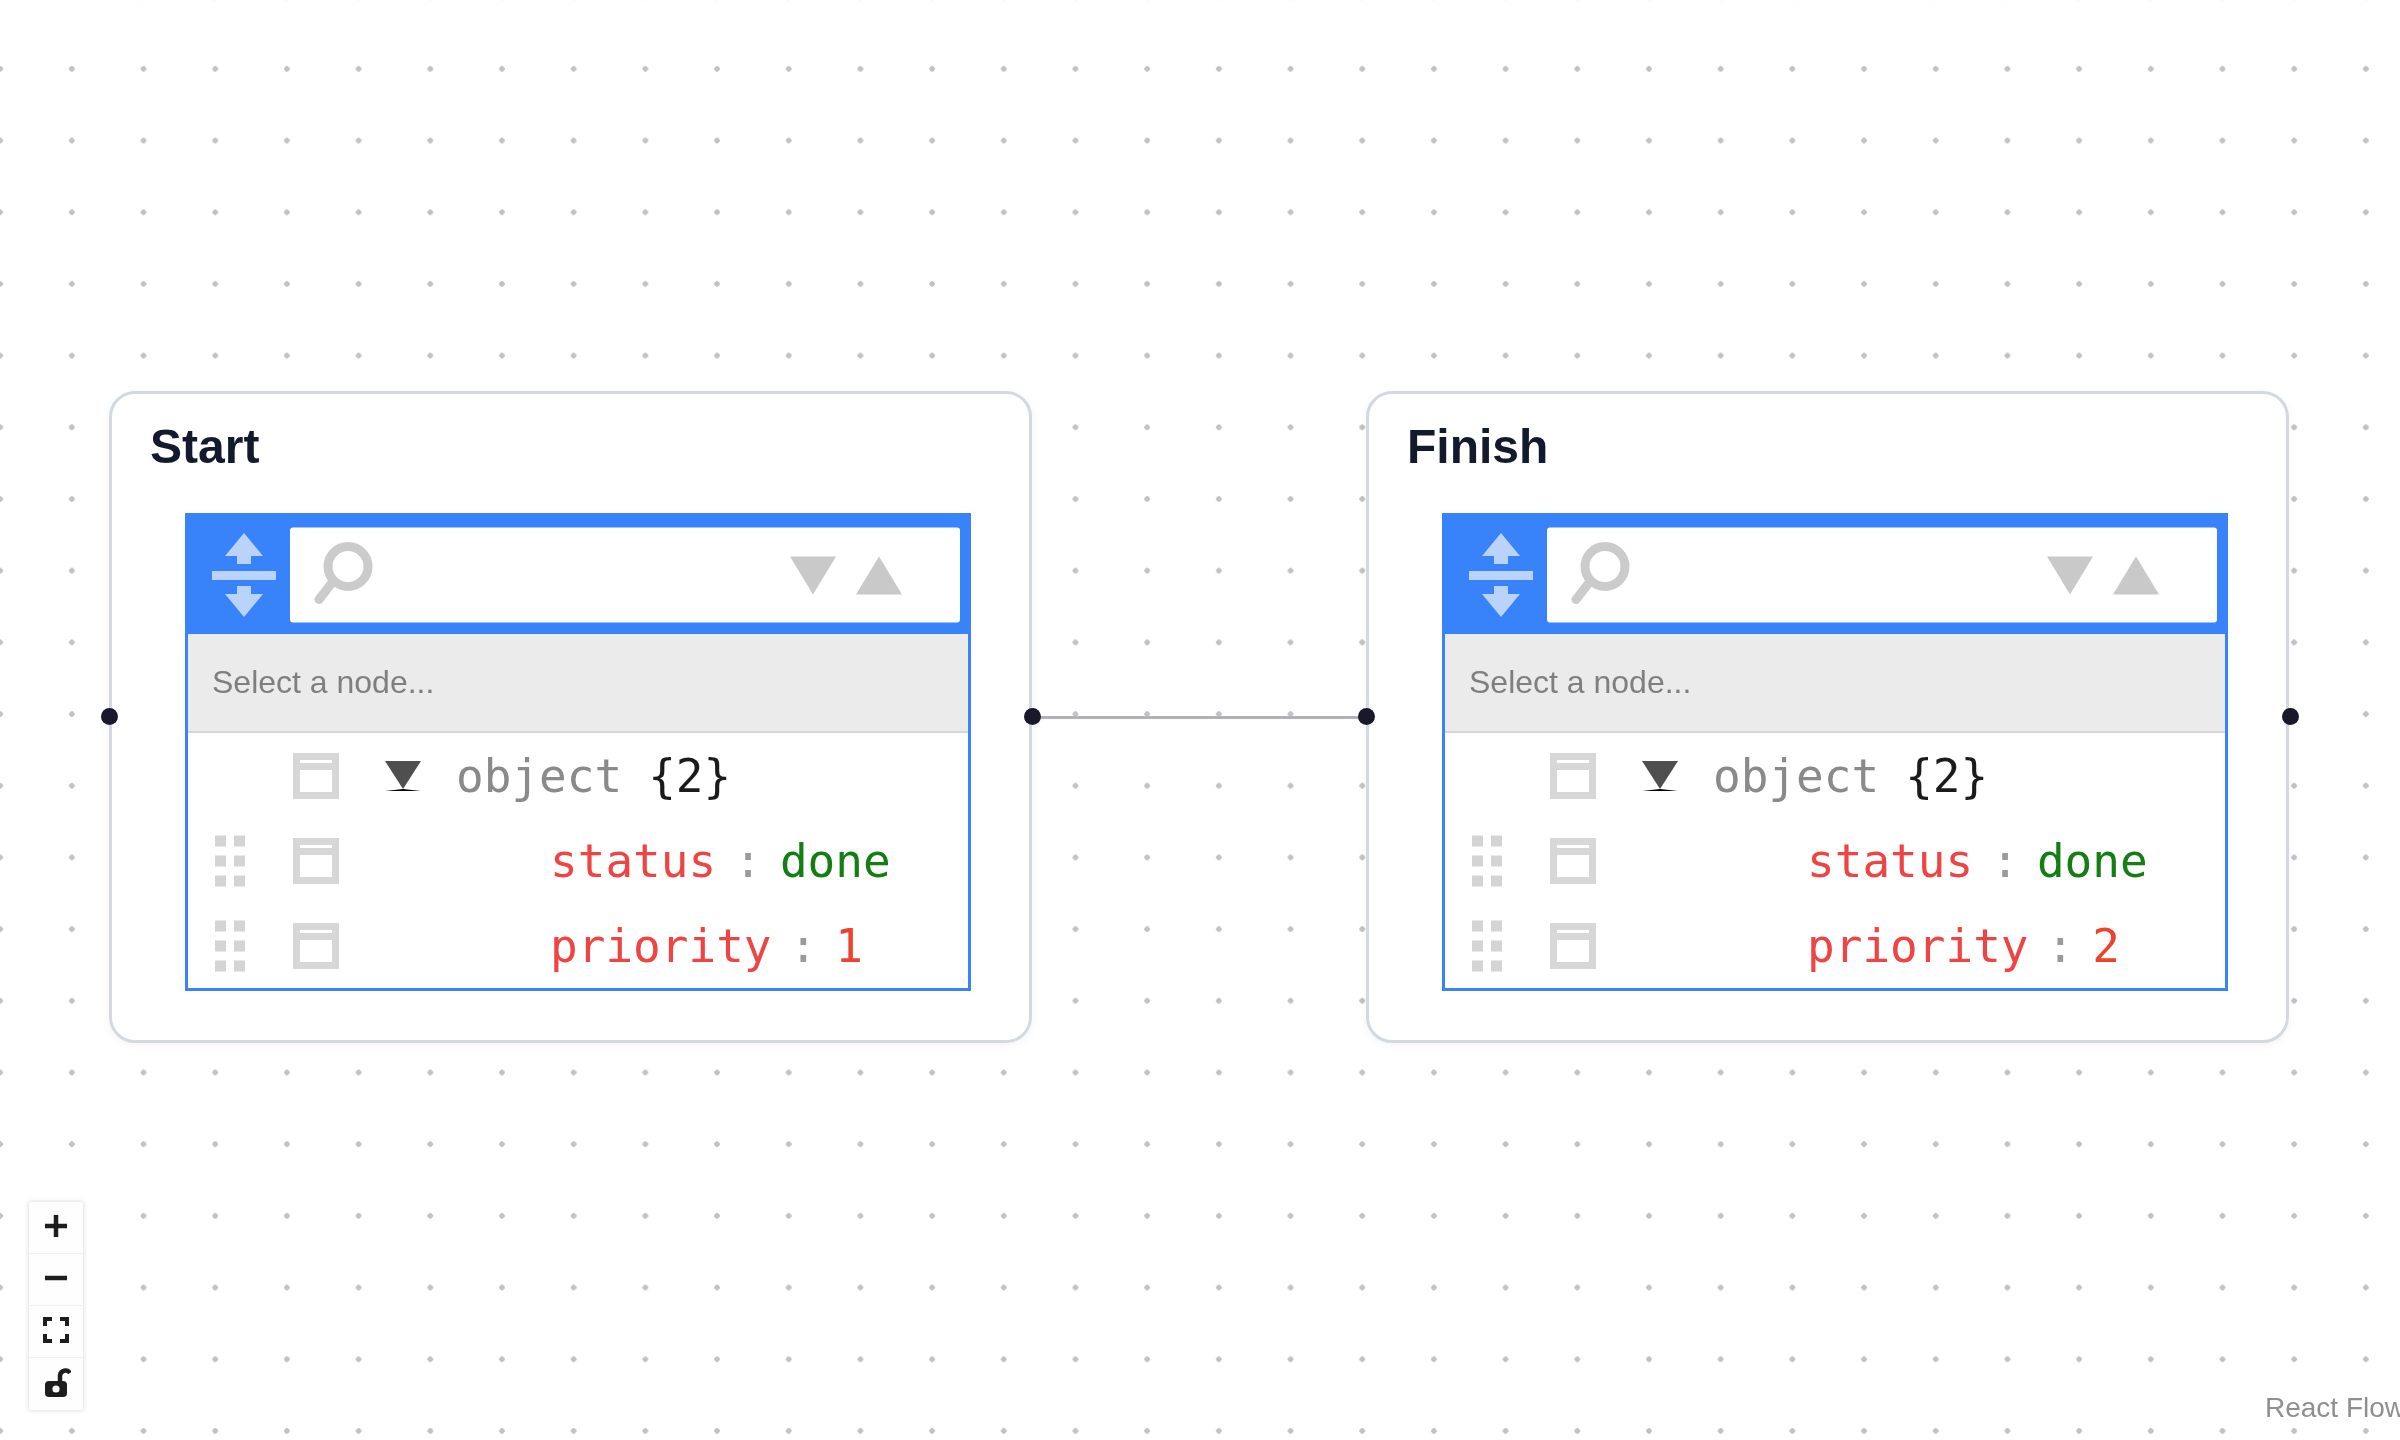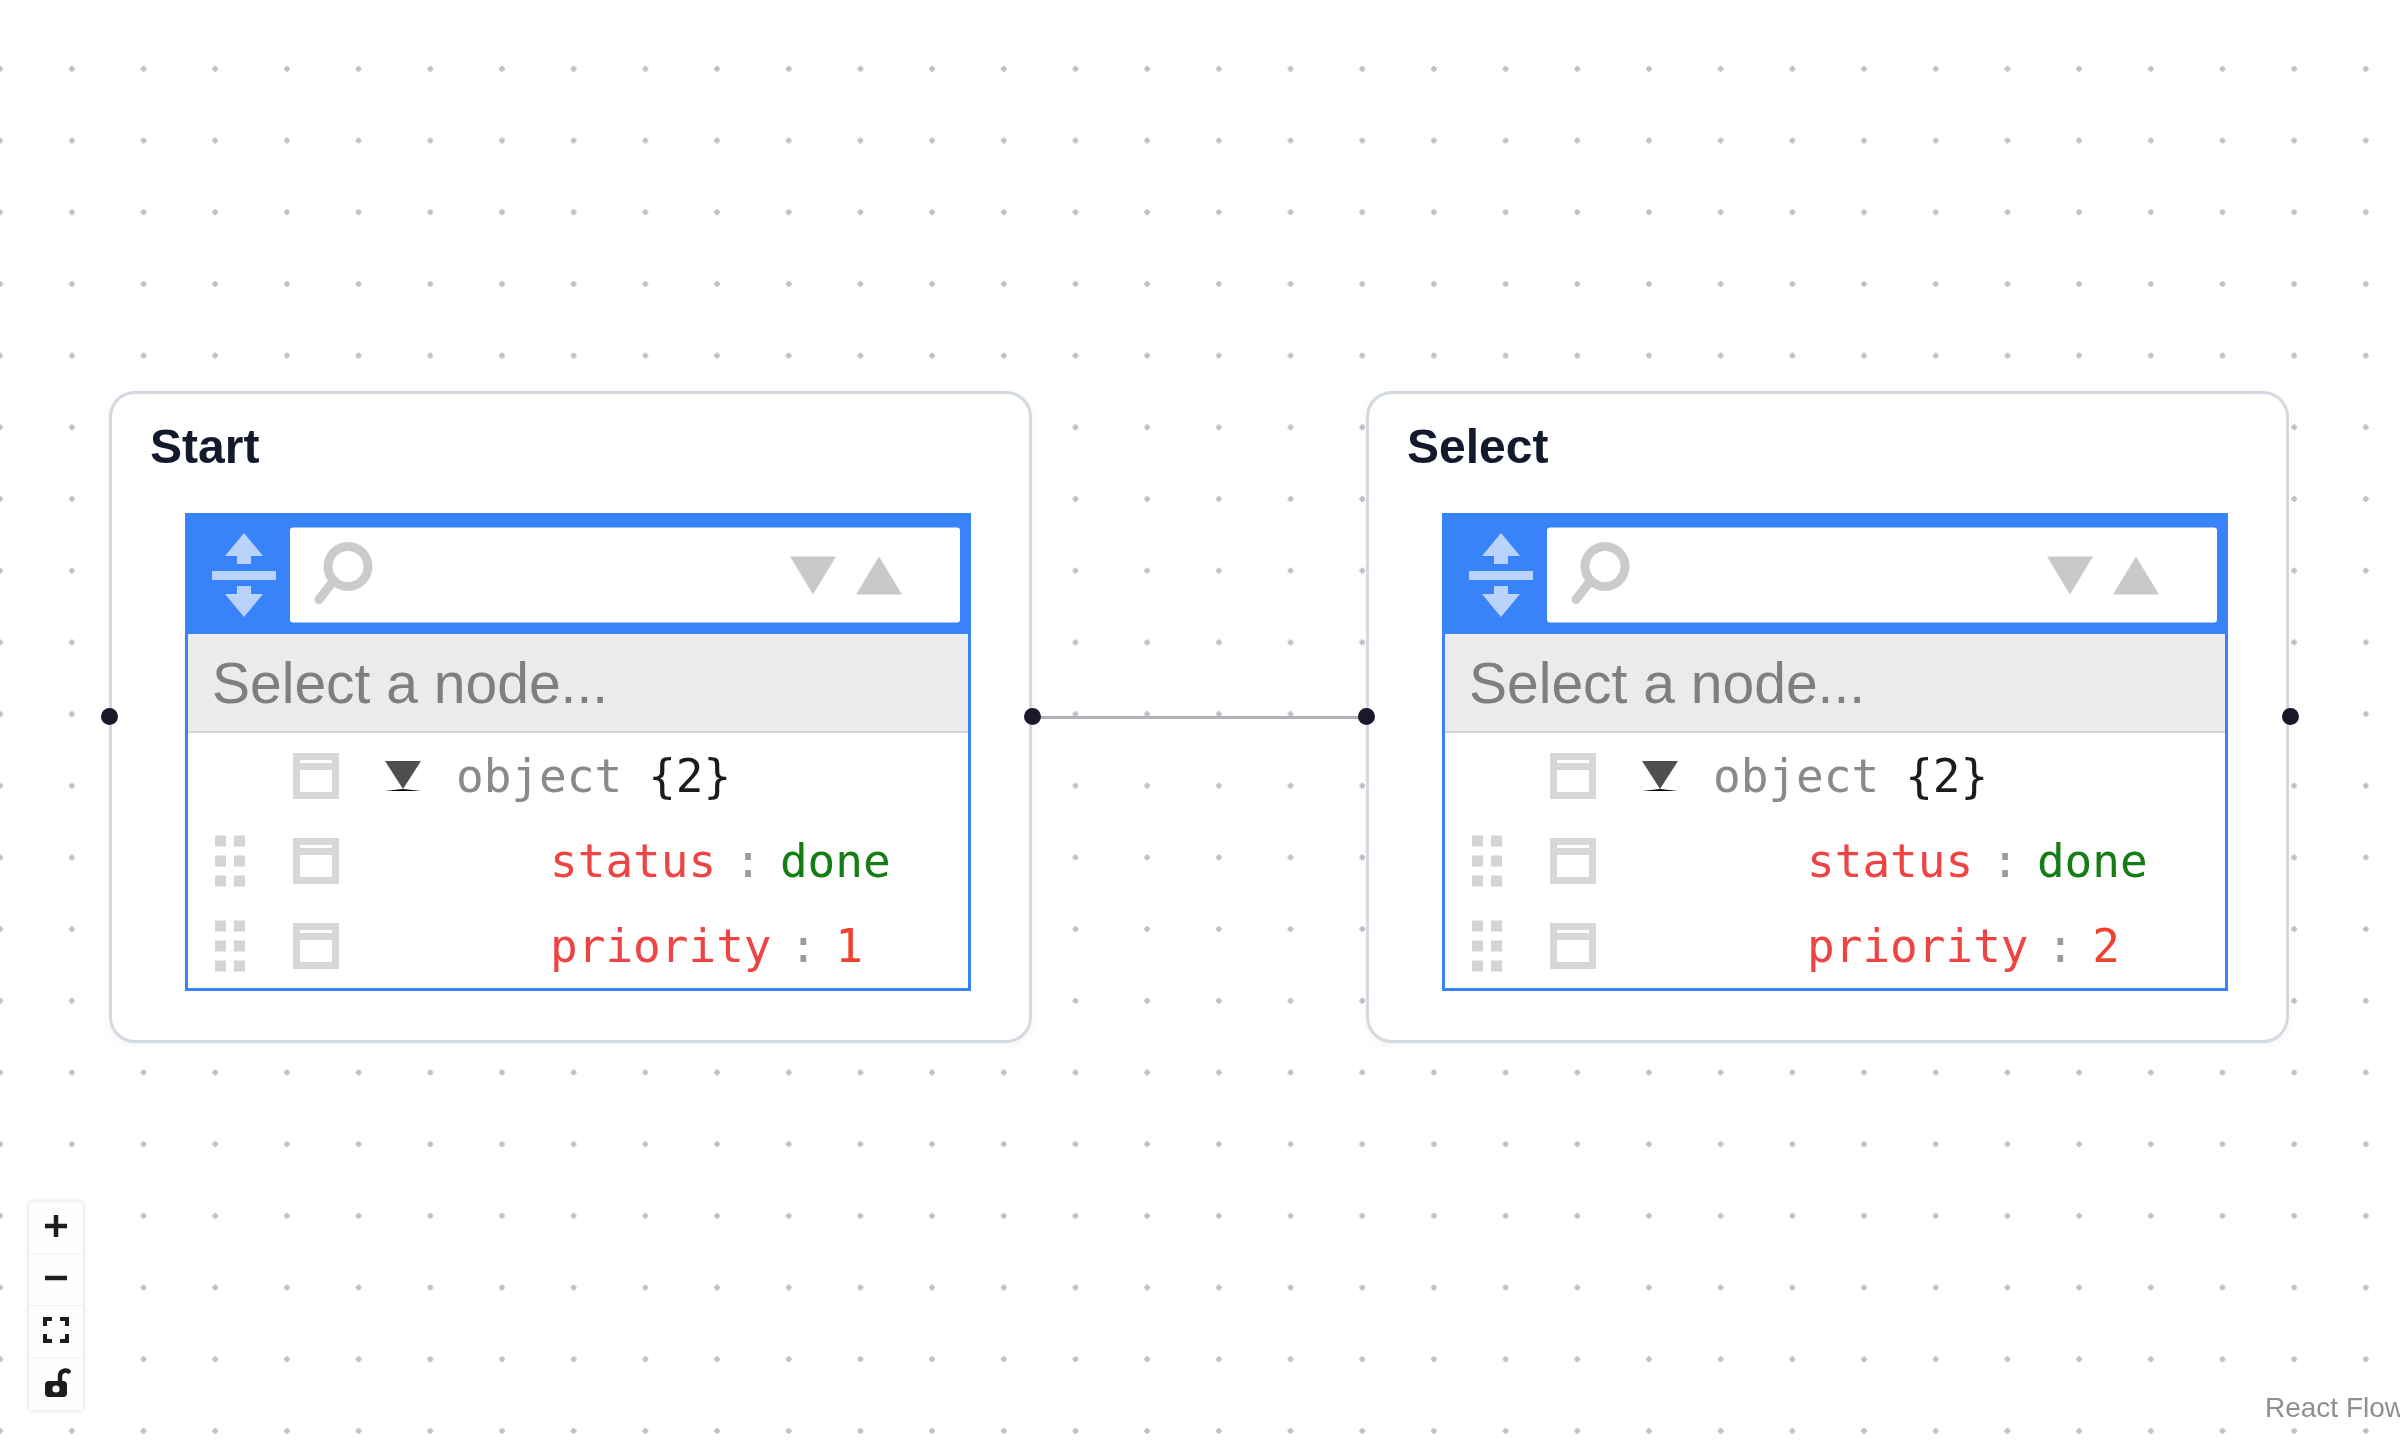--- a/index.html
+++ b/index.html
@@ -33,21 +33,21 @@
     background:transparent;border:none;padding:0;cursor:pointer;}
   .searchbox{position:absolute;left:102px;right:8px;top:50%;transform:translateY(-50%);
     height:95px;background:#fff;border-radius:3px;}
   .mag{position:absolute;left:22px;top:50%;transform:translateY(-50%);}
   .search-input{position:absolute;left:96px;right:200px;top:0;height:95px;border:none;outline:none;
     font-size:40px;font-family:"Liberation Sans",sans-serif;color:#333;background:transparent;padding:0;}
   .tri{position:absolute;top:50%;transform:translateY(-50%);width:0;height:0;border:none;background:transparent;padding:0;cursor:pointer;}
   .tri-down{right:124px;border-left:23px solid transparent;border-right:23px solid transparent;border-top:38px solid #c9c9c9;}
   .tri-up{right:58px;border-left:23px solid transparent;border-right:23px solid transparent;border-bottom:38px solid #c9c9c9;}
   .navbar{height:99px;background:#ebebeb;border-bottom:2px solid #d6d6d6;display:flex;align-items:center;
-    padding-left:24px;font-size:57px;color:#7f7f7f;box-sizing:border-box;cursor:pointer;}
+    padding-left:24px;font-size:32px;color:#7f7f7f;box-sizing:border-box;cursor:pointer;}
   .tree{height:255px;background:#fff;position:relative;}
   .trow{position:relative;height:85px;}
   .drag{position:absolute;left:27px;top:50%;transform:translateY(-50%);
     display:grid;grid-template-columns:11px 11px;grid-auto-rows:11px;column-gap:8px;row-gap:9px;cursor:grab;}
   .drag i{background:#d4d4d4;display:block;}
   .ctx{position:absolute;left:105px;top:50%;transform:translateY(-50%);width:46px;height:46px;
     box-sizing:border-box;border:7px solid #d7d7d7;background:#fff;padding:0;cursor:pointer;}
   .ctx::after{content:"";position:absolute;left:0;right:0;top:3px;height:7px;background:#d7d7d7;}
   .expander{position:absolute;left:197px;top:50%;transform:translateY(-50%);width:0;height:0;
     border-left:18px solid transparent;border-right:18px solid transparent;border-top:28px solid #4f4f4f;
@@ -147,21 +147,21 @@
             <span class="t-key">priority</span>
             <span class="t-sep">:</span>
             <span class="t-val number">1</span>
           </div>
         </div>
       </div>
     </div>
   </div>
 
   <div class="node" id="node-finish">
-    <div class="node-title">Select</div>
+    <div class="node-title">Finish</div>
     <div class="editor">
       <div class="menu">
         <button class="sort-btn">
           <span>
             <svg width="64" height="84" viewBox="0 0 64 84">
               <polygon points="32,0 13,23 51,23" fill="#b9d3fa"></polygon>
               <rect x="25" y="23" width="14" height="8" fill="#b9d3fa"></rect>
               <rect x="0" y="38" width="64" height="9" fill="#b9d3fa"></rect>
               <rect x="25" y="53" width="14" height="8" fill="#b9d3fa"></rect>
               <polygon points="13,61 51,61 32,84" fill="#b9d3fa"></polygon>

